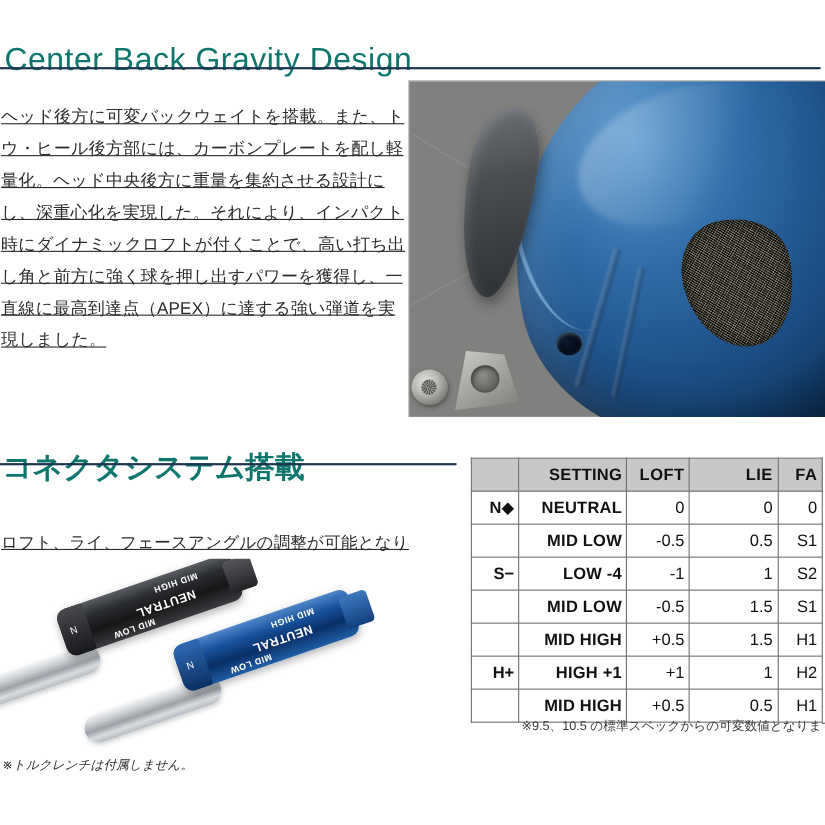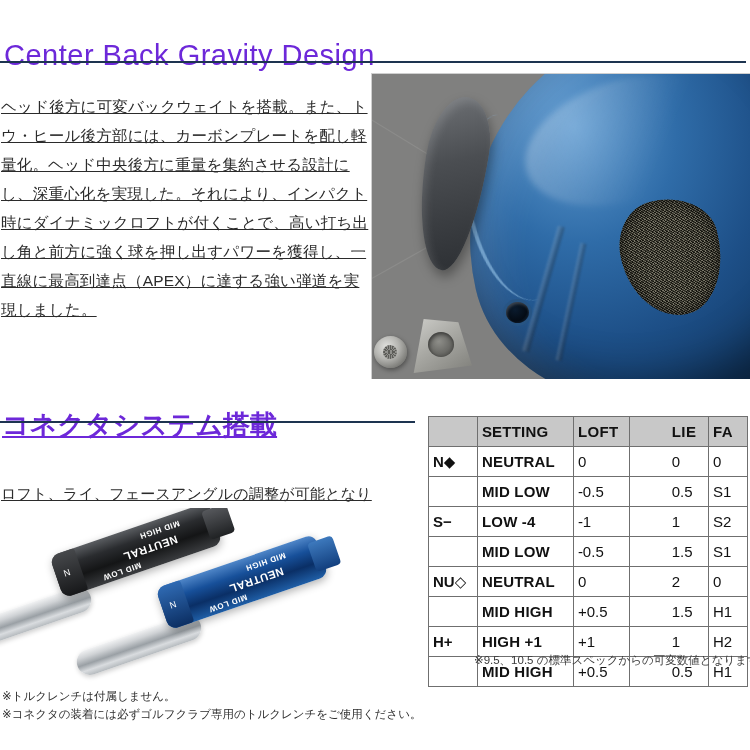--- a/index.html
+++ b/index.html
@@ -20,25 +20,25 @@
     width: 750px;
     height: 750px;
   }
 
   
   .h-title {
     position: absolute;
     font-size: 29px;
     font-weight: 400;
     letter-spacing: 0.5px;
-    color: #6d28d9;
+    color: #0f766e;
     white-space: nowrap;
   }
   #title-main { left: 4px; top: 20px; }
-  #title-sub  { left: 2px; top: 385px; font-size: 27px; font-weight: 700; letter-spacing: 0px; text-decoration: underline; }
+  #title-sub  { left: 2px; top: 385px; font-size: 27px; font-weight: 700; letter-spacing: 0px; }
 
   .rule {
     position: absolute;
     height: 2px;
     background: #1d3450;
   }
   #rule-main { left: 0px; top: 61px; width: 746px; }
   #rule-sub  { left: 0px; top: 421px; width: 415px; }
 
   
@@ -260,21 +260,21 @@
     top: 416px;
     width: 320px;
     border-collapse: collapse;
     font-size: 15px;
     color: #111111;
   }
   #spec-table td, #spec-table th {
     border: 1px solid #6f6f6f;
     height: 29px;
     padding: 0 4px;
-    text-align: left;
+    text-align: right;
     font-weight: 700;
     line-height: 1;
   }
   #spec-table thead th {
     background: #c8c8c8;
     font-size: 15px;
     letter-spacing: .4px;
   }
   #spec-table .c-key     { width: 52px; font-size: 15px; }
   #spec-table .c-setting { width: 112px; letter-spacing: .2px; }
@@ -296,21 +296,21 @@
 
   
   #footnotes {
     position: absolute;
     left: 2px;
     top: 688px;
     font-size: 11.5px;
     line-height: 17.5px;
     color: #2e2e2e;
   }
-  #footnotes div { white-space: nowrap; }
+  #footnotes div { white-space: nowrap; font-style: italic; }
 </style>
 </head>
 <body>
 
 <div class="page">
 
   <h1 class="h-title" id="title-main">Center Back Gravity Design</h1>
   <div class="rule" id="rule-main"></div>
 
   <p class="body-copy" id="copy-top">ヘッド後方に可変バックウェイトを搭載。また、トウ・ヒール後方部には、カーボンプレートを配し軽量化。ヘッド中央後方に重量を集約させる設計にし、深重心化を実現した。それにより、インパクト時にダイナミックロフトが付くことで、高い打ち出し角と前方に強く球を押し出すパワーを獲得し、一直線に最高到達点（APEX）に達する強い弾道を実現しました。</p>
@@ -394,27 +394,20 @@
         <td class="c-fa">S2</td>
       </tr>
       <tr>
         <td class="c-key"></td>
         <td class="c-setting">MID LOW</td>
         <td class="c-loft">-0.5</td>
         <td class="c-lie">1.5</td>
         <td class="c-fa">S1</td>
       </tr>
       <tr>
-        <td class="c-key">NU◇</td>
-        <td class="c-setting">NEUTRAL</td>
-        <td class="c-loft">0</td>
-        <td class="c-lie">2</td>
-        <td class="c-fa">0</td>
-      </tr>
-      <tr>
         <td class="c-key"></td>
         <td class="c-setting">MID HIGH</td>
         <td class="c-loft">+0.5</td>
         <td class="c-lie">1.5</td>
         <td class="c-fa">H1</td>
       </tr>
       <tr>
         <td class="c-key">H+</td>
         <td class="c-setting">HIGH +1</td>
         <td class="c-loft">+1</td>
@@ -428,16 +421,15 @@
         <td class="c-lie">0.5</td>
         <td class="c-fa">H1</td>
       </tr>
     </tbody>
   </table>
 
   <div id="table-note">※9.5、10.5 の標準スペックからの可変数値となります。</div>
 
   <div id="footnotes">
     <div>※トルクレンチは付属しません。</div>
-    <div>※コネクタの装着には必ずゴルフクラブ専用のトルクレンチをご使用ください。</div>
   </div>
 
 </div>
 
 </body></html>

